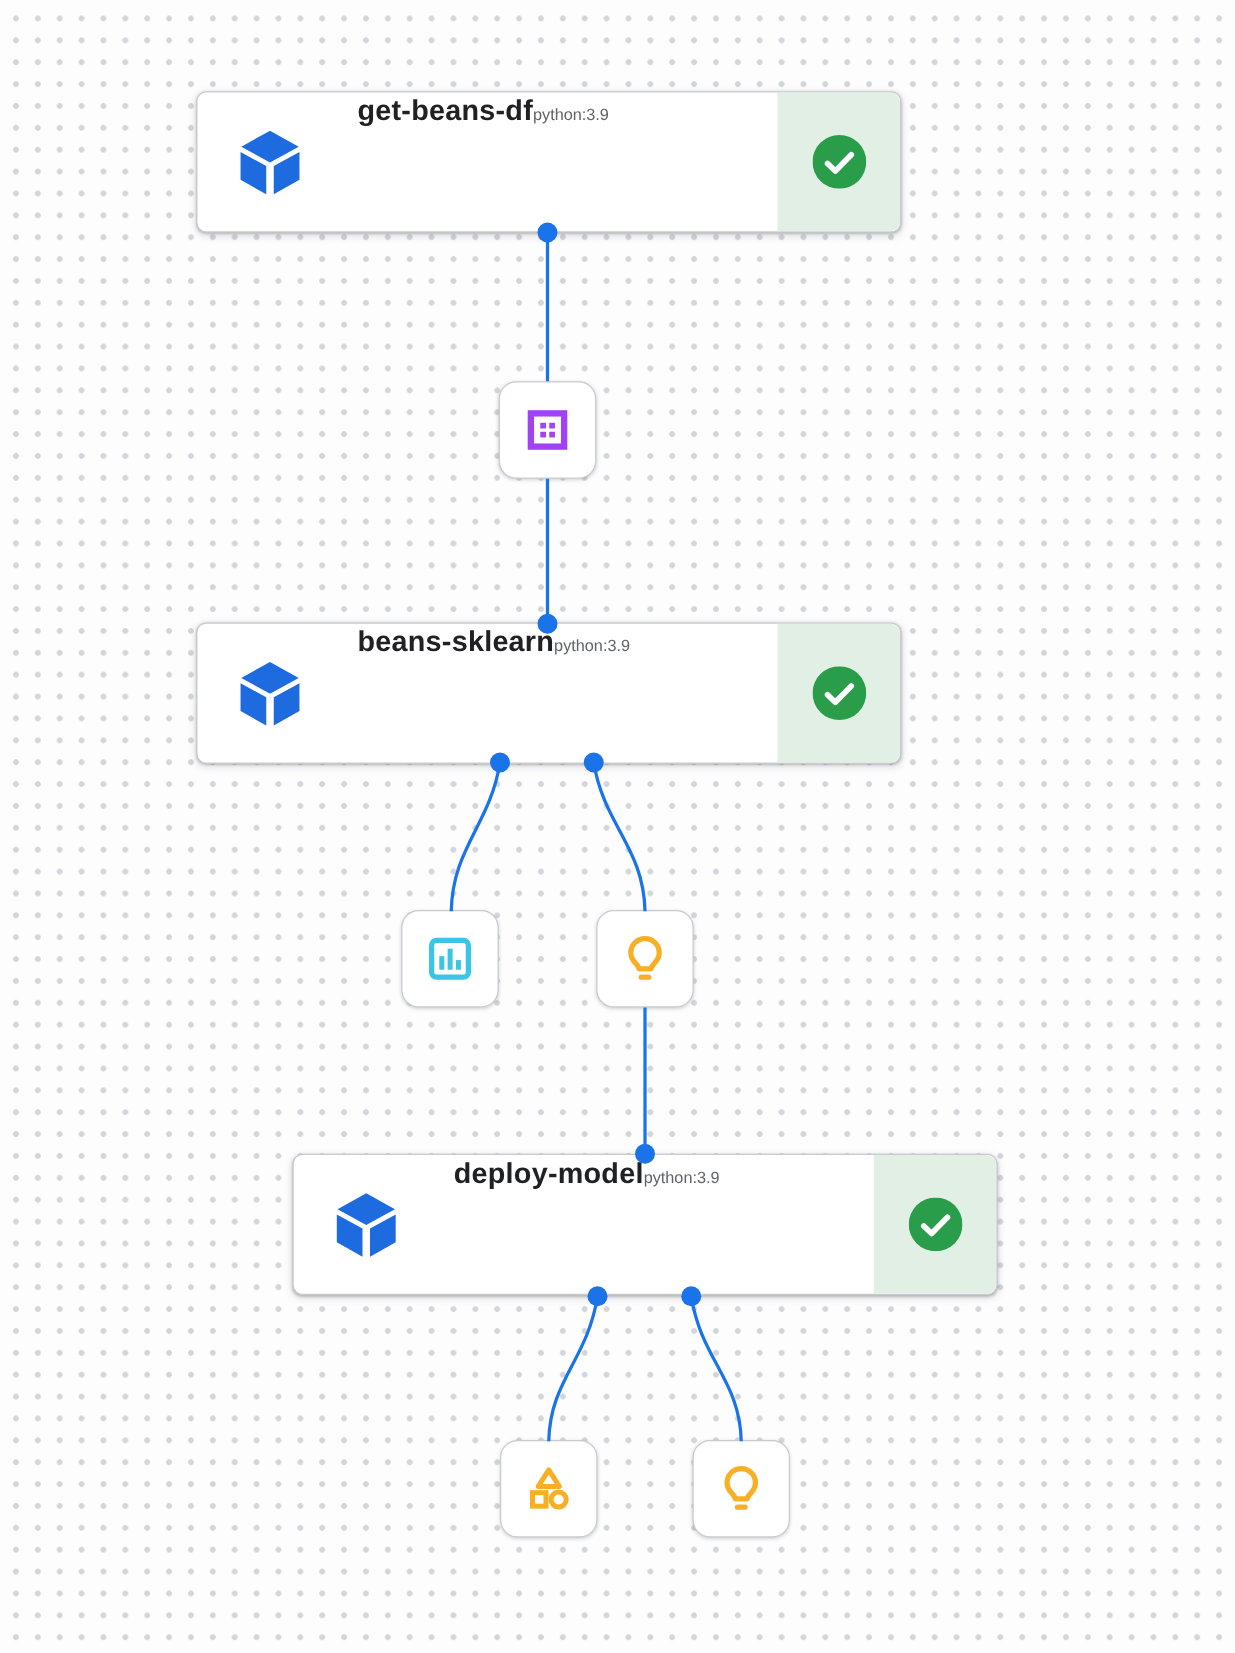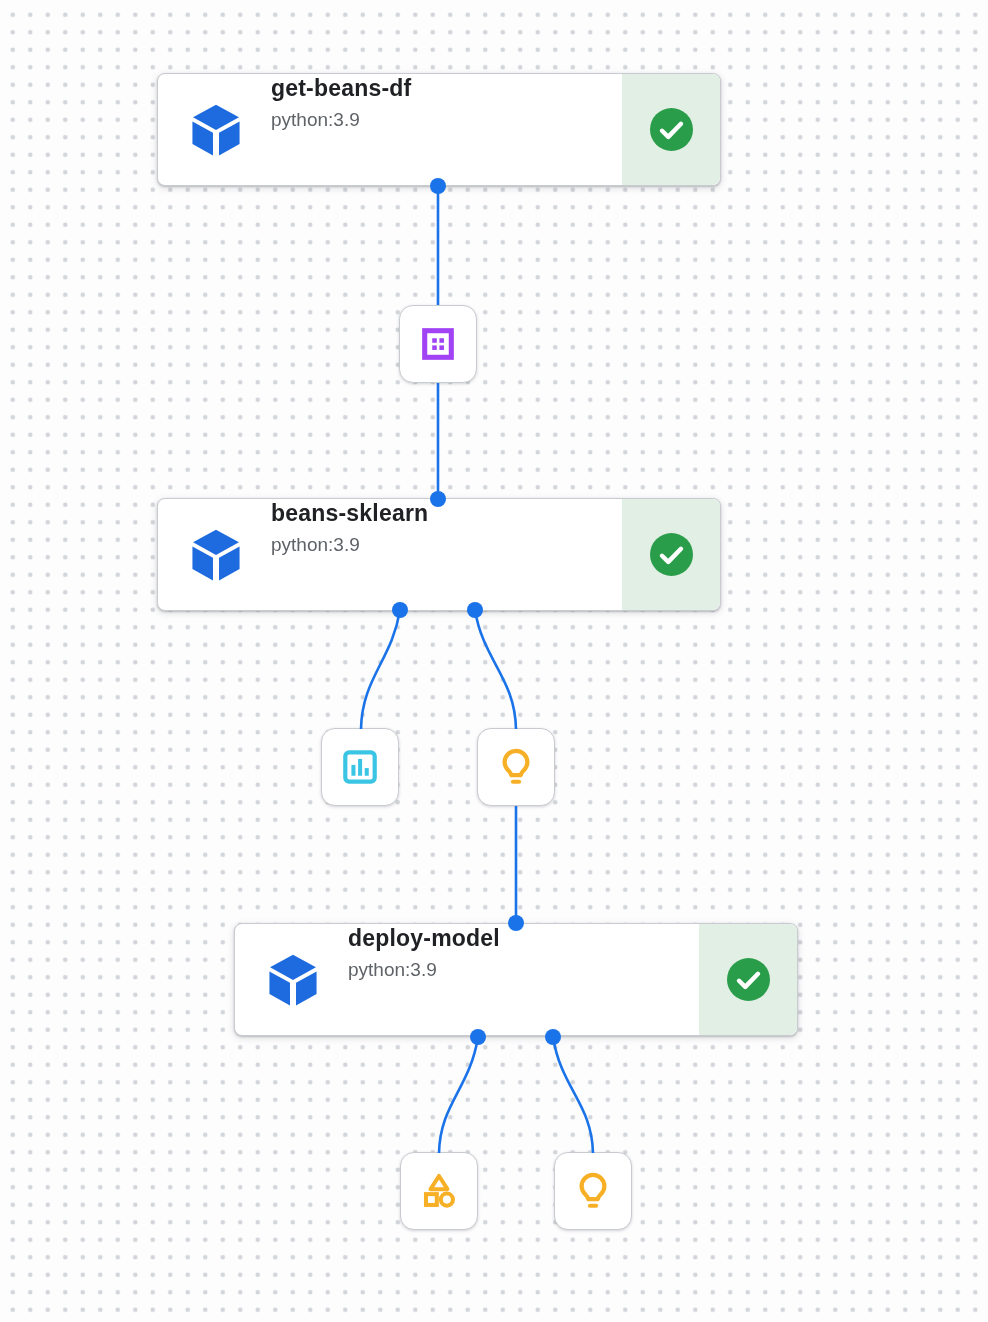--- a/index.html
+++ b/index.html
@@ -19,29 +19,29 @@
     width:564px; height:113px;
     background:#ffffff;
     border:1px solid #c8cbcf;
     border-radius:8px;
     box-shadow:0 1px 2px rgba(60,64,67,.28), 0 2px 6px 1px rgba(60,64,67,.13);
   }
   .exec-node .cube-wrap {
     position:absolute; left:29px; top:27px; width:58px; height:58px;
   }
   .exec-node .text-block {
-    position:absolute; left:113px; top:0; height:100%;
-    display:flex; flex-direction:column; justify-content:flex-start;
+    position:absolute; left:128px; top:0; height:100%;
+    display:flex; flex-direction:row; justify-content:flex-start;
   }
   .exec-title {
     font-size:23px; font-weight:700; color:#202124; line-height:28px;
     letter-spacing:0.2px;
   }
   .exec-subtitle {
-    font-size:19px; font-weight:400; color:#5f6368; line-height:23px;
+    font-size:13px; font-weight:400; color:#5f6368; line-height:23px;
     margin-top:6px;
   }
   .status-section {
     position:absolute; right:0; top:0; bottom:0; width:98px;
     background:#e2efe4;
     border-radius:0 8px 8px 0;
     display:flex; align-items:center; justify-content:center;
   }
   .check-badge { width:43px; height:43px; display:block; }
   .artifact-node {

